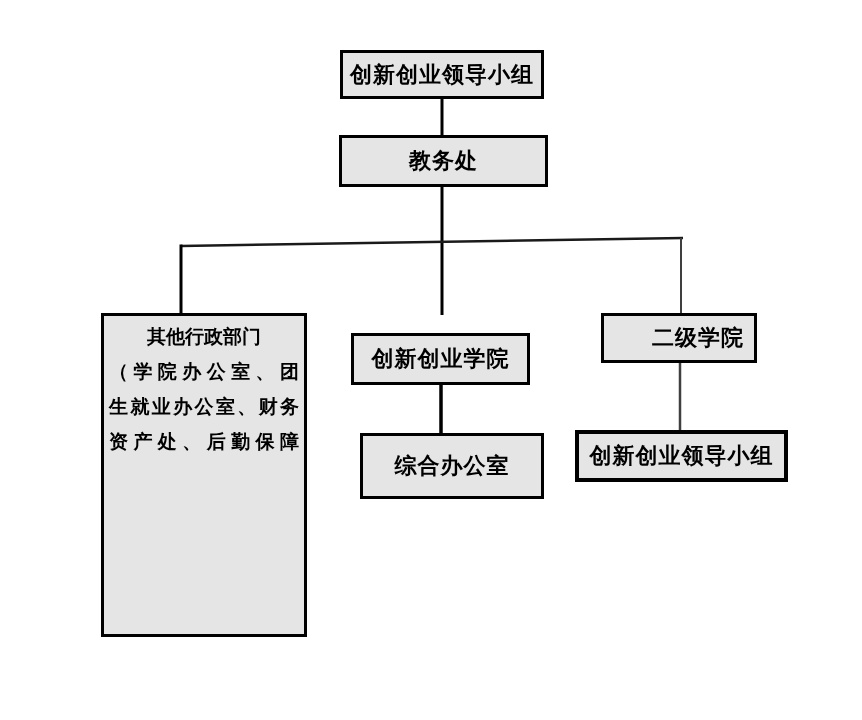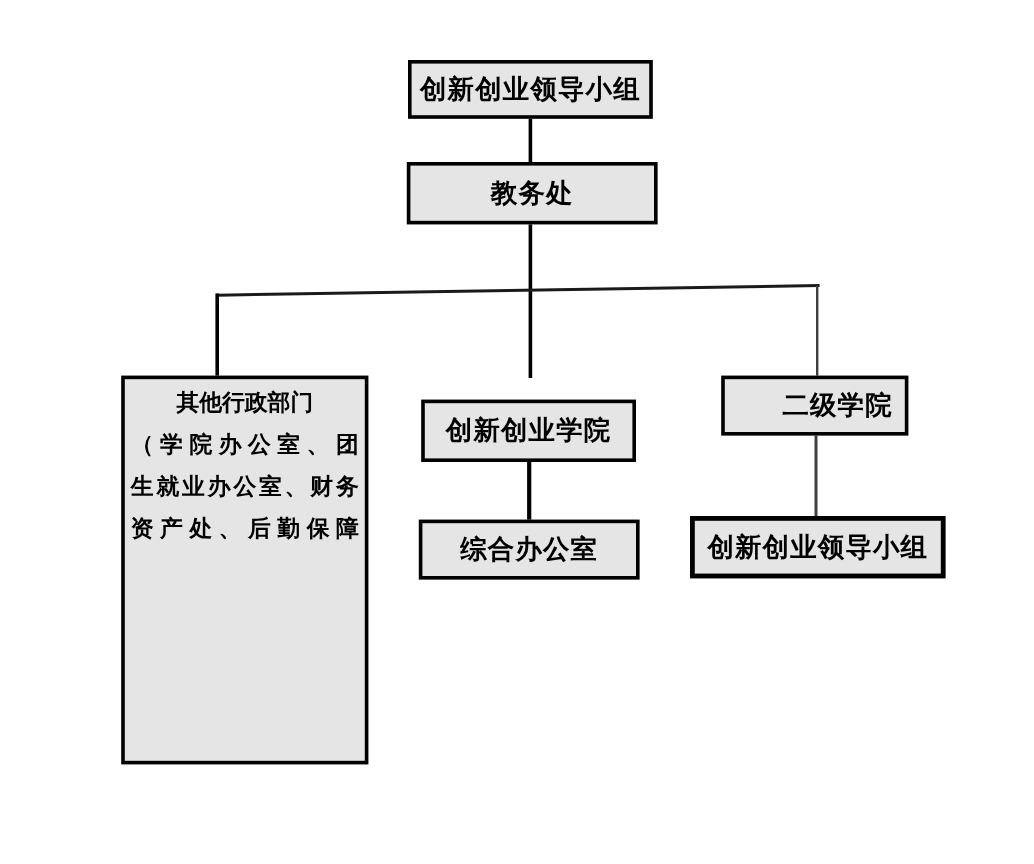--- a/index.html
+++ b/index.html
@@ -42,21 +42,21 @@
   .node-c {
     left: 78px; top: 313px; width: 206px; height: 324px;
     display: block;
     padding: 3px 5px;
     font-size: 19px;
     letter-spacing: 0;
     margin-left: 23px;
   }
   .node-d { left: 351px; top: 313px; width: 179px; height: 52px; margin-top: 20px; }
   .node-e { left: 601px; top: 313px; width: 156px; height: 50px; padding-left: 38px; }
-  .node-f { left: 349px; top: 433px; width: 184px; height: 50px; }
+  .node-f { left: 360px; top: 433px; width: 184px; height: 66px; }
   .node-g { left: 575px; top: 430px; width: 213px; height: 52px; border-width: 4px; }
   .dept-line {
     line-height: 35px;
     white-space: nowrap;
     text-align: justify;
     text-align-last: justify;
   }
   .dept-line.first {
     text-align: center;
     text-align-last: center;

